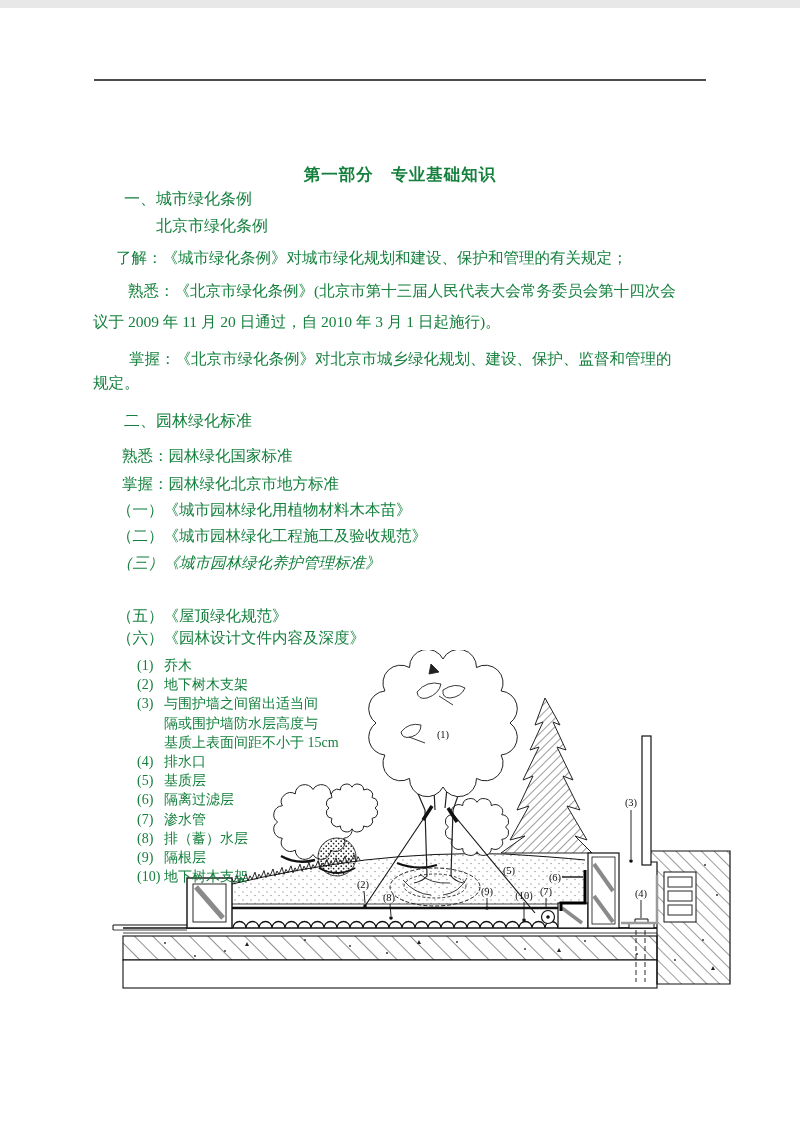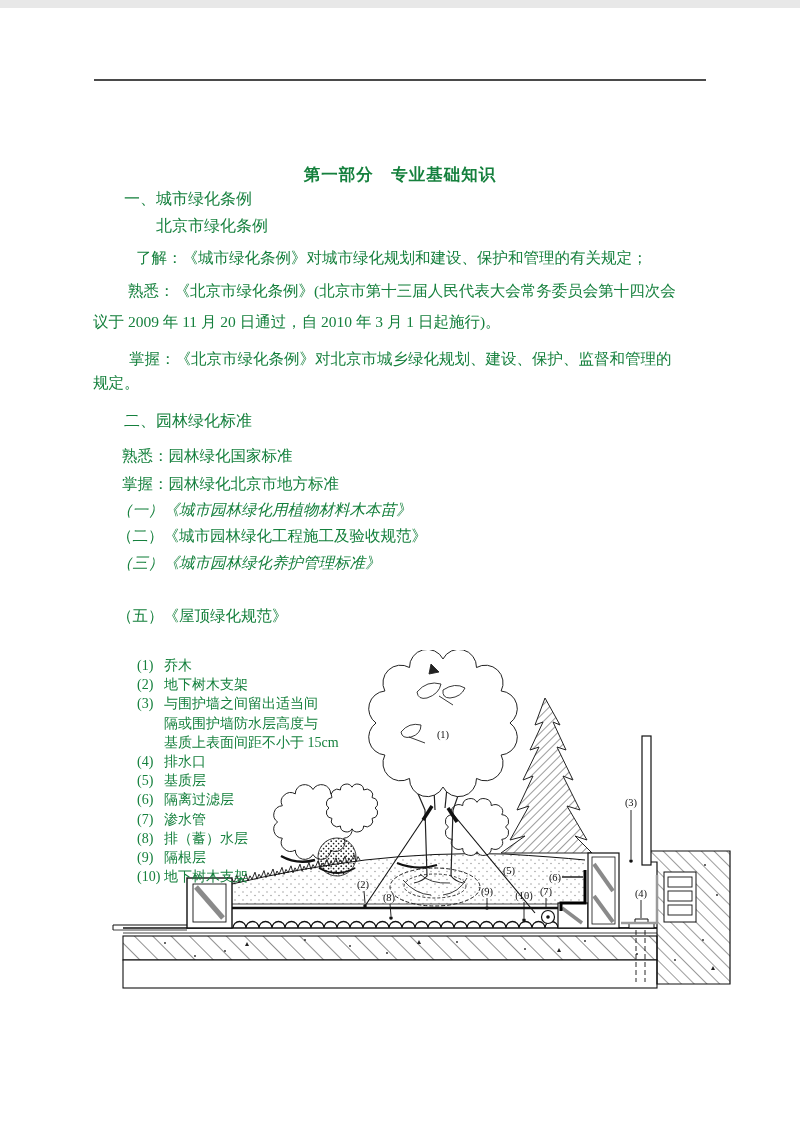--- a/index.html
+++ b/index.html
@@ -24,34 +24,35 @@
 
 <div class="page">
 
   <div class="top-rule"></div>
 
   <div class="doc-title">第一部分　专业基础知识</div>
 
   <div class="h-sec" style="left:124px; top:181px;">一、城市绿化条例</div>
   <div class="h-sec" style="left:156px; top:208px;">北京市绿化条例</div>
 
-  <div class="line" style="left:136px; top:240px;">了解：《城市绿化条例》对城市绿化规划和建设、保护和管理的有关规定；</div>
+  <div class="line" style="left:116px; top:240px;">了解：《城市绿化条例》对城市绿化规划和建设、保护和管理的有关规定；</div>
   <div class="line" style="left:128px; top:273px;">熟悉：《北京市绿化条例》(北京市第十三届人民代表大会常务委员会第十四次会</div>
   <div class="line" style="left:93px;  top:304px;">议于 2009 年 11 月 20 日通过，自 2010 年 3 月 1 日起施行)。</div>
   <div class="line" style="left:129px; top:341px;">掌握：《北京市绿化条例》对北京市城乡绿化规划、建设、保护、监督和管理的</div>
   <div class="line" style="left:93px;  top:365px;">规定。</div>
 
   <div class="h-sec" style="left:124px; top:403px;">二、园林绿化标准</div>
 
   <div class="line" style="left:122px; top:438px;">熟悉：园林绿化国家标准</div>
   <div class="line" style="left:122px; top:466px;">掌握：园林绿化北京市地方标准</div>
-  <div class="line" style="left:117px; top:492px;font-style:italic;">（一）《城市园林绿化用植物材料木本苗》</div>
+  <div class="line" style="left:117px; top:492px;">（一）《城市园林绿化用植物材料木本苗》</div>
   <div class="line" style="left:117px; top:518px;">（二）《城市园林绿化工程施工及验收规范》</div>
   <div class="line" style="left:117px; top:545px;font-style:italic;">（三）《城市园林绿化养护管理标准》</div>
   <div class="line" style="left:117px; top:598px;">（五）《屋顶绿化规范》</div>
+  <div class="line" style="left:117px; top:620px;">（六）《园林设计文件内容及深度》</div>
 
   <div class="legend">
     <div class="row">
         <span class="num">(1)</span>
         <span>乔木</span>
       </div>
     <div class="row">
         <span class="num">(2)</span>
         <span>地下树木支架</span>
       </div>

